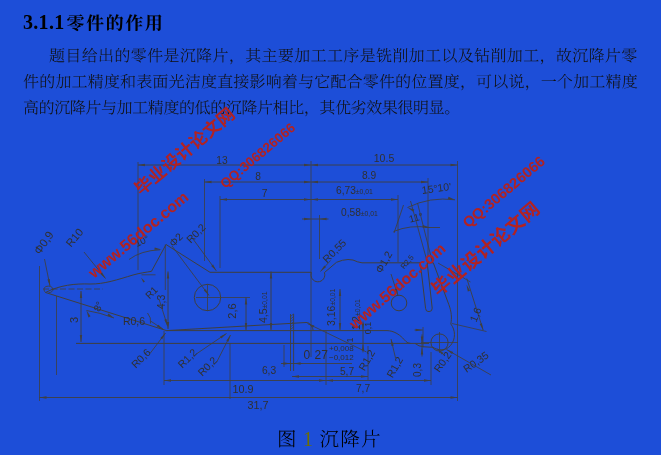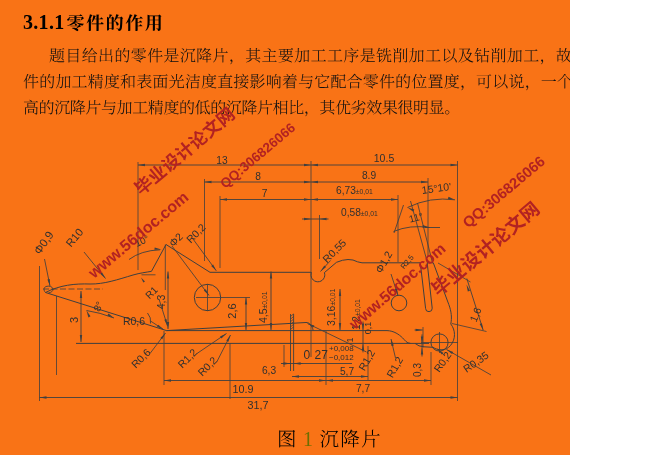--- a/index.html
+++ b/index.html
@@ -1,15 +1,15 @@
 <!DOCTYPE html>
 <html><head><meta charset="utf-8">
 <style>
 html,body{margin:0;padding:0;background:#fff;}
-#page{position:relative;width:570px;height:455px;background:#f97316;overflow:hidden;}
+#page{position:relative;width:661px;height:455px;background:#1d4ed8;overflow:hidden;}
 svg{position:absolute;left:0;top:0;}
 text{white-space:pre;}
 </style></head>
 <body>
 <div id="page">
 <svg width="661" height="455" viewBox="0 0 661 455">
 <defs>
 <path id="s0" d="M183 -82C260 -82 323 -18 323 59C323 136 260 199 183 199C106 199 42 136 42 59C42 -18 106 -82 183 -82ZM183 -48C123 -48 76 0 76 59C76 118 123 165 183 165C242 165 289 118 289 59C289 0 242 -48 183 -48Z"></path>
 <path id="s1" d="M841 514 778 431H48L58 398H928C944 398 956 401 959 413C914 455 841 514 841 514Z"></path>
 <path id="s2" d="M605 306 556 244H45L53 214H671C684 214 694 219 697 230C662 263 605 306 605 306ZM837 717 786 655H308C316 707 323 757 327 794C351 793 361 803 365 814L266 840C260 750 232 567 211 463C196 458 181 450 171 443L245 389L277 423H785C770 226 738 50 698 19C685 8 675 5 653 5C627 5 530 14 473 20L472 2C521 -5 578 -17 596 -30C613 -41 619 -59 619 -79C671 -79 713 -66 744 -38C798 11 836 200 852 415C873 416 886 422 894 430L816 494L776 453H275C284 503 295 564 304 625H904C917 625 928 630 931 641C895 674 837 717 837 717Z"></path>

